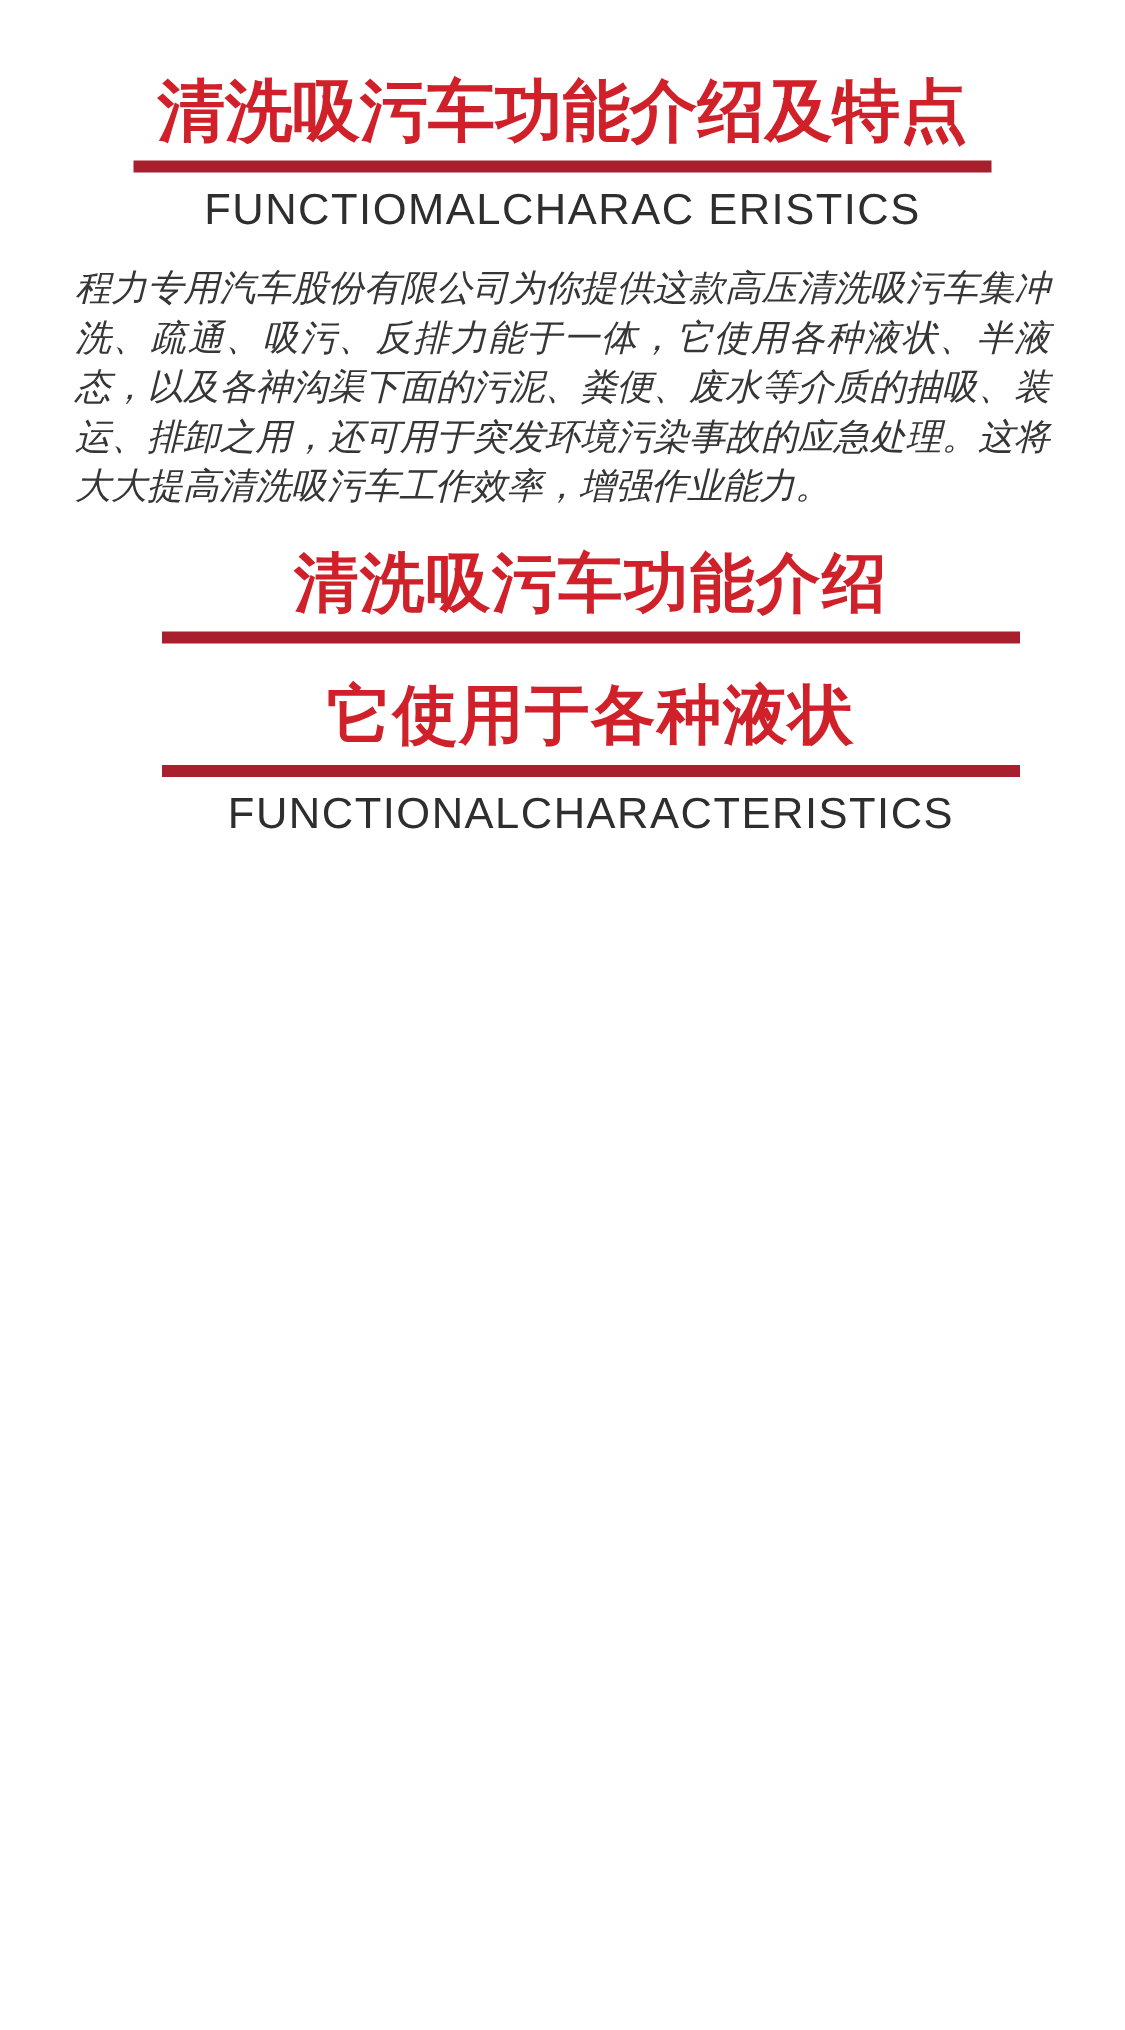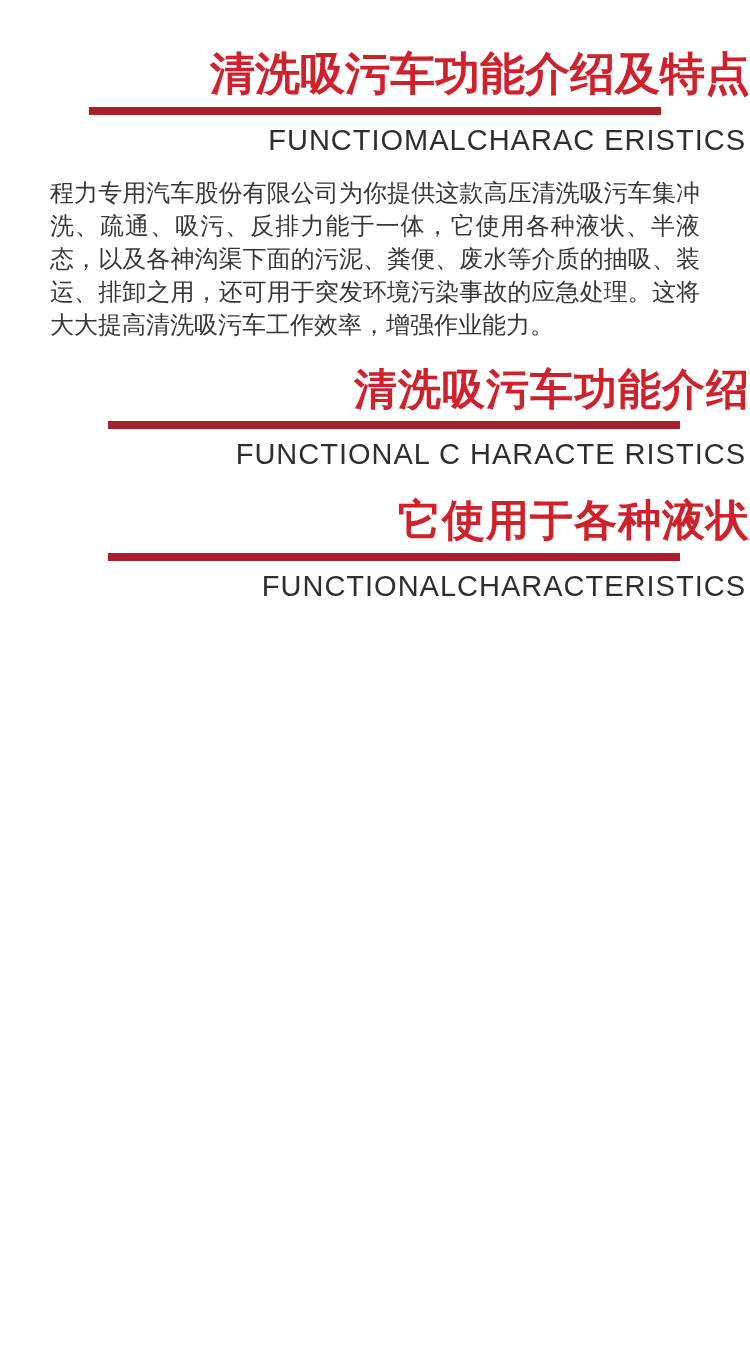--- a/index.html
+++ b/index.html
@@ -16,21 +16,21 @@
   .page {
     width: 750px;
     height: 1353px;
     background: #ffffff;
     box-sizing: border-box;
     padding-top: 50px;
   }
   .section { margin: 0; }
   .section + .section { margin-top: 26px; padding-left: 38px; }
 
-  .section-head { text-align: right; }
+  .section-head { text-align: center; }
 
   .section-title {
     margin: 0;
     font-size: 45px;
     line-height: 1.06;
     font-weight: 700;
     letter-spacing: 0px;
     color: #d0202a;
   }
   .section.compact .section-title { font-size: 43px; letter-spacing: 1px; }
@@ -49,20 +49,21 @@
     line-height: 36px;
     letter-spacing: 1px;
     font-weight: 400;
     color: #2e2e2e;
   }
 
   .section-body {
     margin: 18px auto 0 auto;
     width: 650px;
     text-align: justify;
+    font-style: italic;
   }
   .section-body p {
     margin: 0;
     font-size: 24px;
     line-height: 33px;
     color: #363636;
     letter-spacing: 0px;
   }
   .section-body p + p { margin-top: 0px; }
 </style>
@@ -79,21 +80,20 @@
     </div>
     <div class="section-body">
       <p>程力专用汽车股份有限公司为你提供这款高压清洗吸污车集冲洗、疏通、吸污、反排力能于一体，它使用各种液状、半液态，以及各神沟渠下面的污泥、粪便、废水等介质的抽吸、装运、排卸之用，还可用于突发环境污染事故的应急处理。这将大大提高清洗吸污车工作效率，增强作业能力。</p>
     </div>
   </div>
 
   <div class="section compact">
     <div class="section-head">
       <h2 class="section-title">清洗吸污车功能介绍</h2>
       <div class="title-underline"></div>
-      <div class="section-subtitle">FUNCTIONAL C HARACTE RISTICS</div>
     </div>
   </div>
 
   <div class="section compact">
     <div class="section-head">
       <h2 class="section-title">它使用于各种液状</h2>
       <div class="title-underline"></div>
       <div class="section-subtitle">FUNCTIONALCHARACTERISTICS</div>
     </div>
     <div class="section-body">

